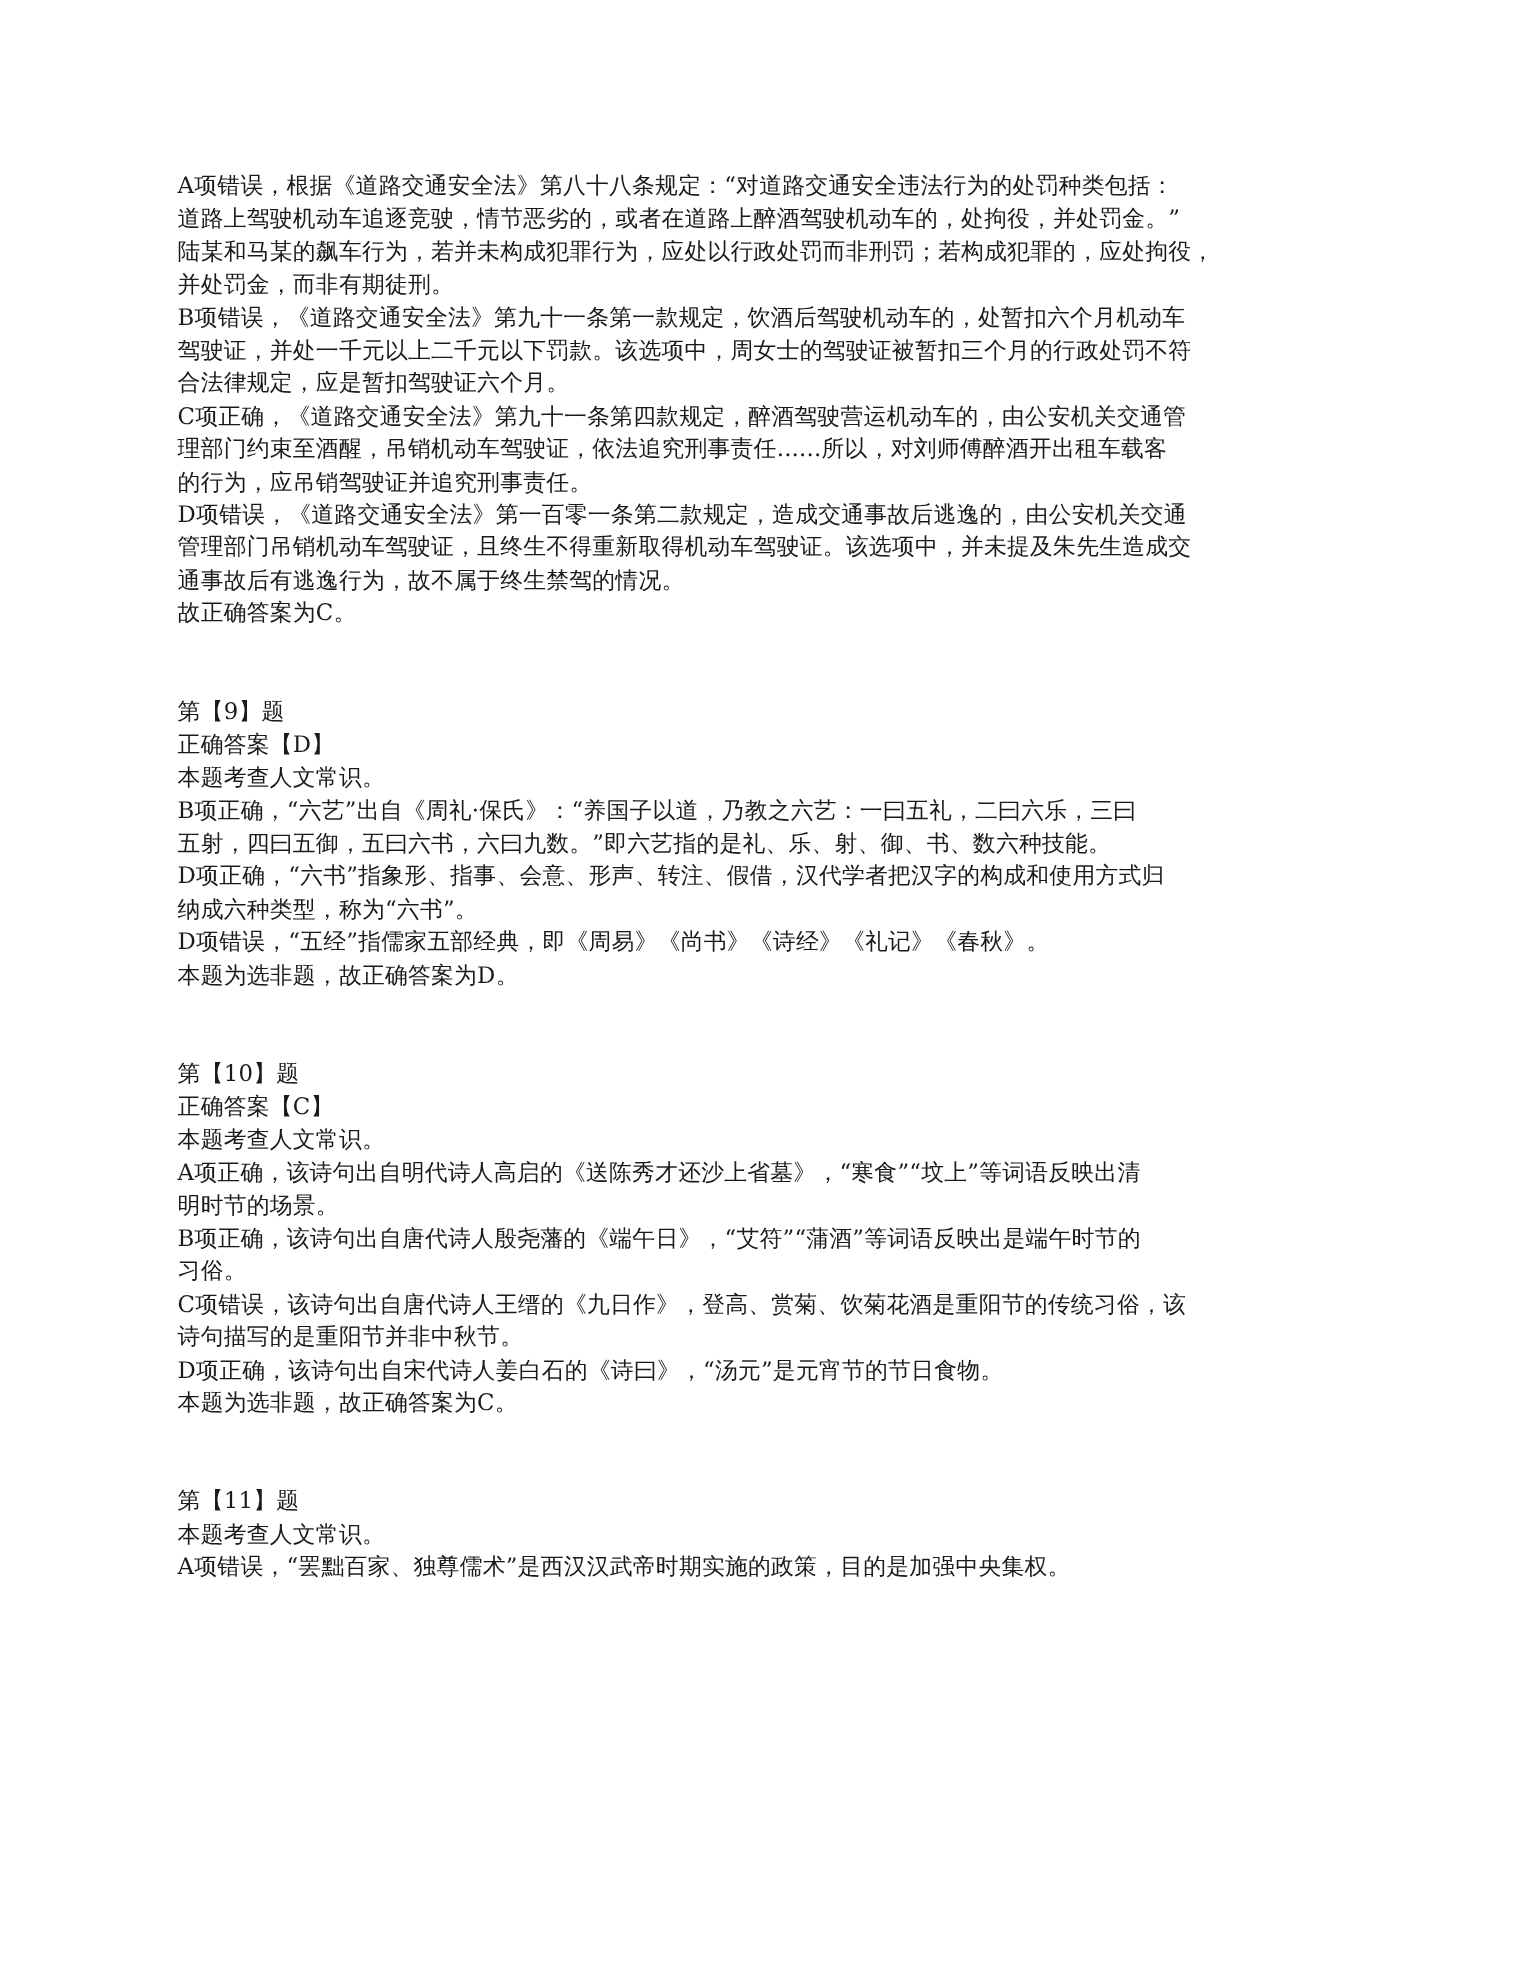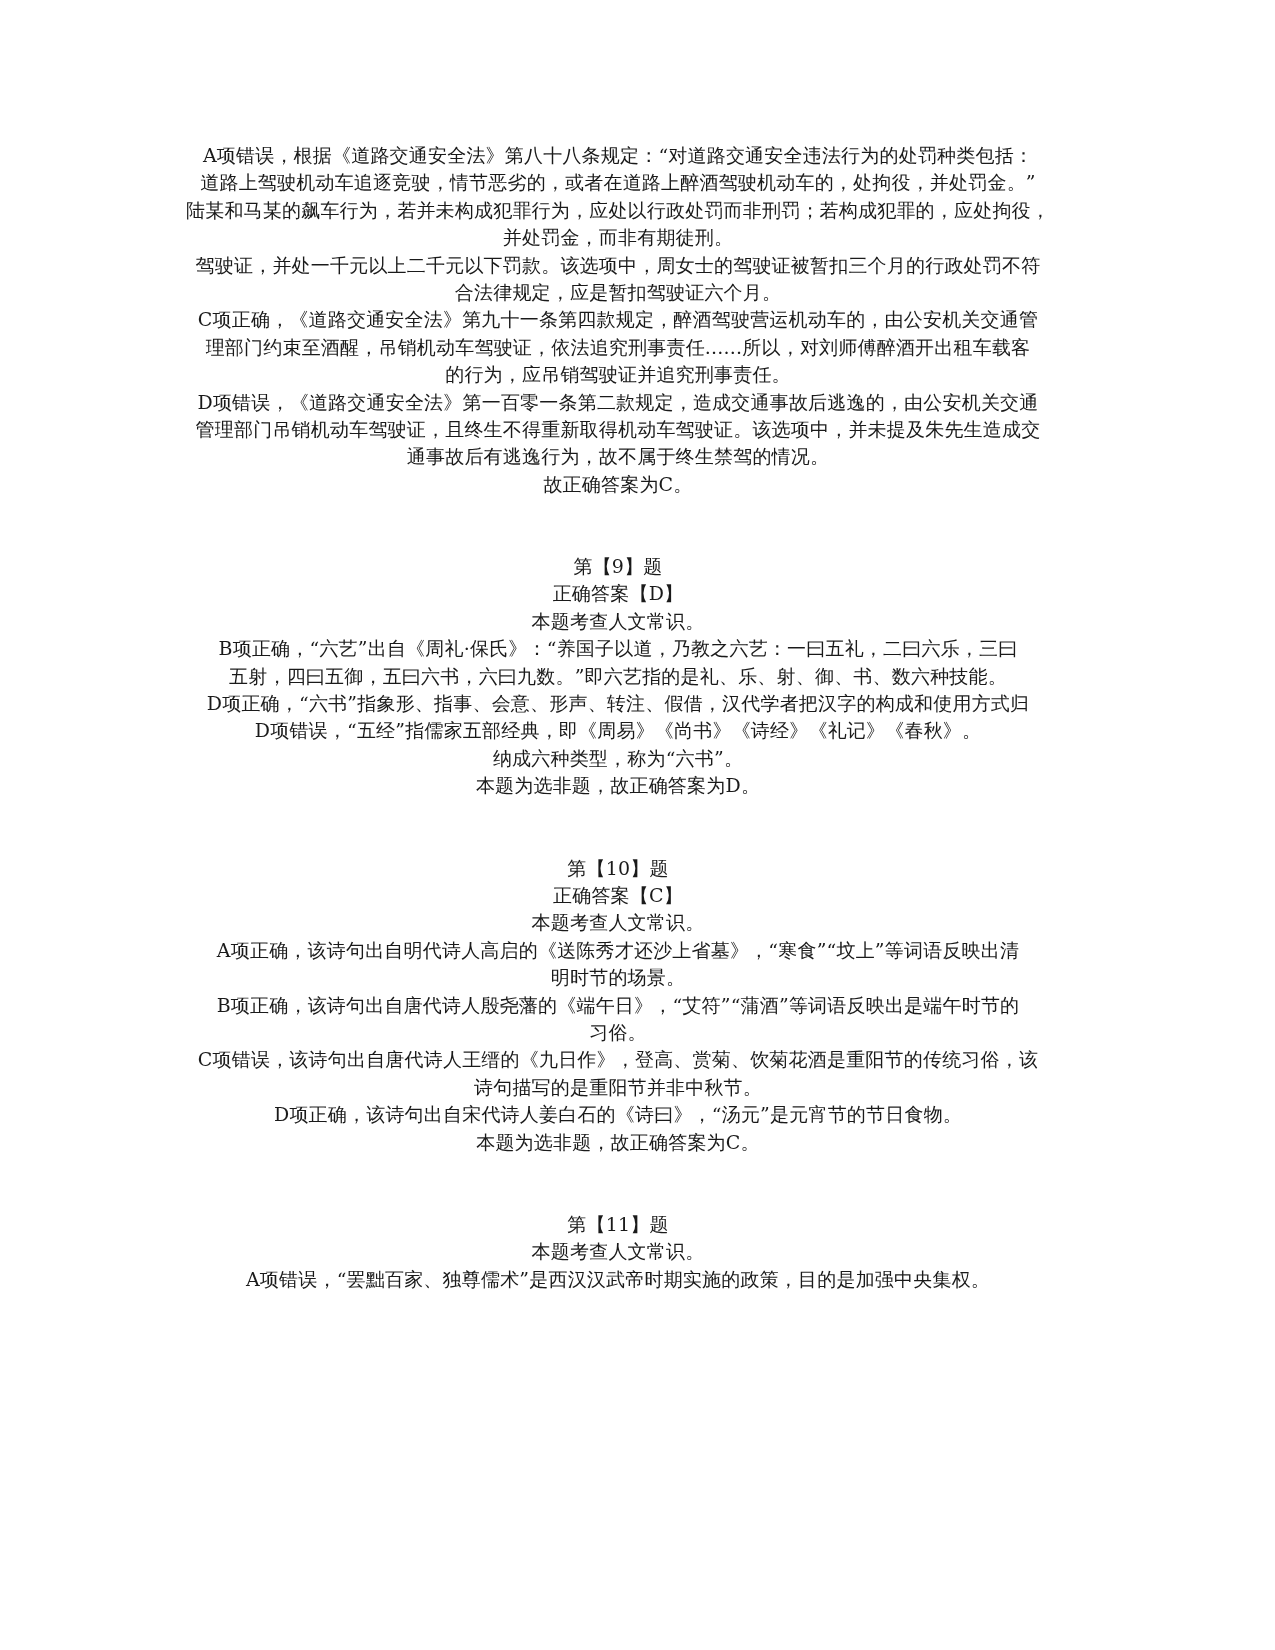--- a/index.html
+++ b/index.html
@@ -23,21 +23,20 @@
     }
     .content {
       position: absolute;
       left: 148px;
       top: 142px;
       width: 940px;
       font-family: "DejaVu Serif", "Liberation Serif", serif;
       font-size: 19px;
       color: #1a1a1a;
       letter-spacing: 0.2px;
-      text-align: center;
     }
     .line {
       height: 27.4px;
       line-height: 27.4px;
       white-space: nowrap;
     }
     .block { margin: 0; }
     .gap {
       height: 55px;
     }
@@ -46,42 +45,43 @@
 <body>
 
 <div class="page">
   <div class="content">
 
     <div class="block">
       <div class="line">A项错误，根据《道路交通安全法》第八十八条规定：“对道路交通安全违法行为的处罚种类包括：</div>
       <div class="line">道路上驾驶机动车追逐竞驶，情节恶劣的，或者在道路上醉酒驾驶机动车的，处拘役，并处罚金。”</div>
       <div class="line">陆某和马某的飙车行为，若并未构成犯罪行为，应处以行政处罚而非刑罚；若构成犯罪的，应处拘役，</div>
       <div class="line">并处罚金，而非有期徒刑。</div>
+      <div class="line">B项错误，《道路交通安全法》第九十一条第一款规定，饮酒后驾驶机动车的，处暂扣六个月机动车</div>
       <div class="line">驾驶证，并处一千元以上二千元以下罚款。该选项中，周女士的驾驶证被暂扣三个月的行政处罚不符</div>
       <div class="line">合法律规定，应是暂扣驾驶证六个月。</div>
       <div class="line">C项正确，《道路交通安全法》第九十一条第四款规定，醉酒驾驶营运机动车的，由公安机关交通管</div>
       <div class="line">理部门约束至酒醒，吊销机动车驾驶证，依法追究刑事责任......所以，对刘师傅醉酒开出租车载客</div>
       <div class="line">的行为，应吊销驾驶证并追究刑事责任。</div>
       <div class="line">D项错误，《道路交通安全法》第一百零一条第二款规定，造成交通事故后逃逸的，由公安机关交通</div>
       <div class="line">管理部门吊销机动车驾驶证，且终生不得重新取得机动车驾驶证。该选项中，并未提及朱先生造成交</div>
       <div class="line">通事故后有逃逸行为，故不属于终生禁驾的情况。</div>
       <div class="line">故正确答案为C。</div>
     </div>
 
     <div class="gap"></div>
 
     <div class="block">
       <div class="line">第【9】题</div>
       <div class="line">正确答案【D】</div>
       <div class="line">本题考查人文常识。</div>
       <div class="line">B项正确，“六艺”出自《周礼·保氏》：“养国子以道，乃教之六艺：一曰五礼，二曰六乐，三曰</div>
       <div class="line">五射，四曰五御，五曰六书，六曰九数。”即六艺指的是礼、乐、射、御、书、数六种技能。</div>
       <div class="line">D项正确，“六书”指象形、指事、会意、形声、转注、假借，汉代学者把汉字的构成和使用方式归</div>
+      <div class="line">纳成六种类型，称为“六书”。</div>
       <div class="line">D项错误，“五经”指儒家五部经典，即《周易》《尚书》《诗经》《礼记》《春秋》。</div>
-      <div class="line">纳成六种类型，称为“六书”。</div>
       <div class="line">本题为选非题，故正确答案为D。</div>
     </div>
 
     <div class="gap"></div>
 
     <div class="block">
       <div class="line">第【10】题</div>
       <div class="line">正确答案【C】</div>
       <div class="line">本题考查人文常识。</div>
       <div class="line">A项正确，该诗句出自明代诗人高启的《送陈秀才还沙上省墓》，“寒食”“坟上”等词语反映出清</div>

